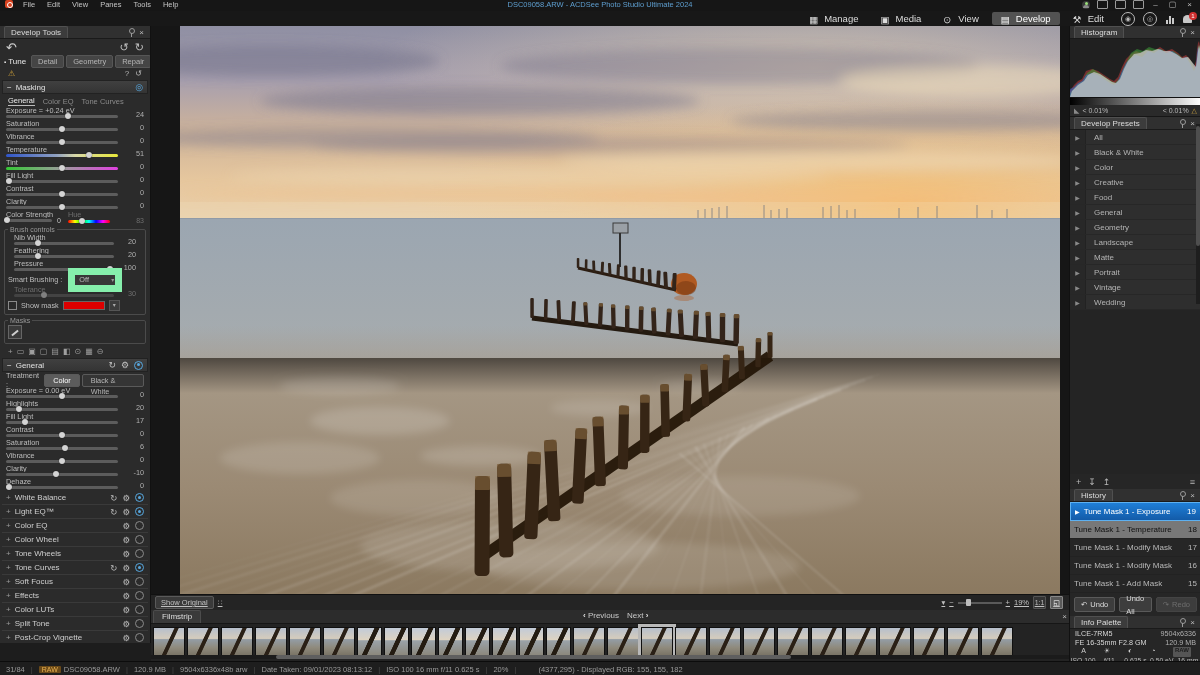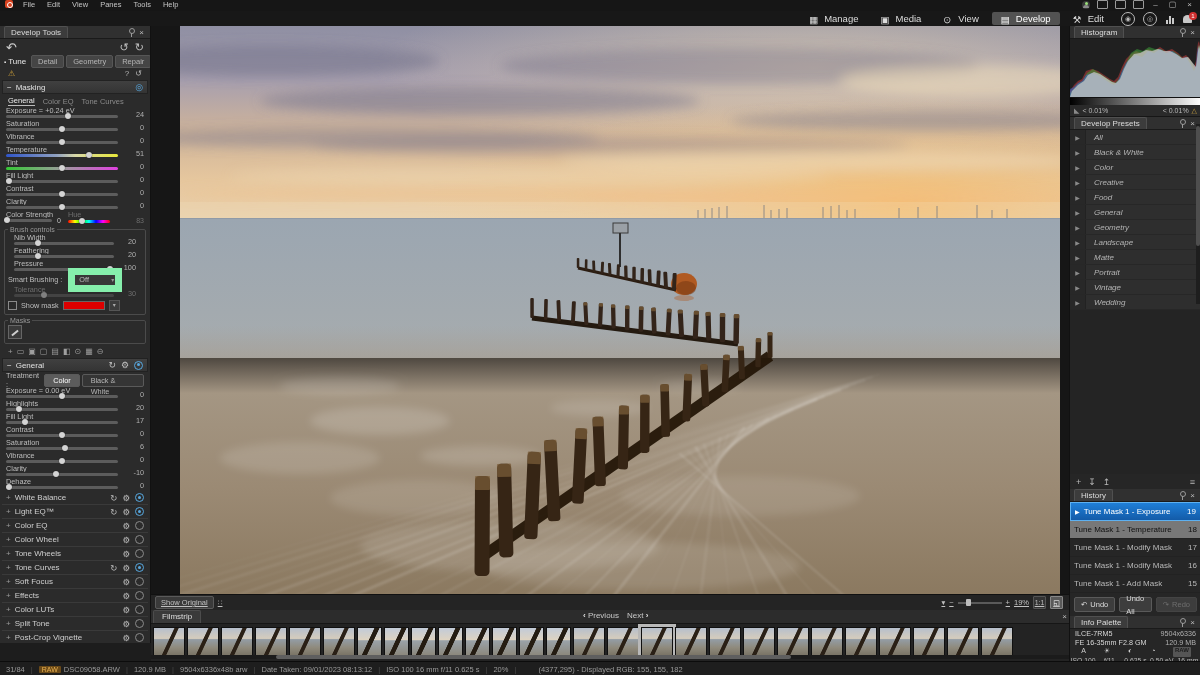--- a/index.html
+++ b/index.html
@@ -117,21 +117,21 @@
   .thumb.selected{box-shadow:0 0 0 3px #b8b8b8;}
   .fsscroll{position:absolute;left:0;bottom:2px;width:100%;height:4px;background:#1b1b1b;}
   .fsscroll .sthumb2{position:absolute;left:125px;width:515px;height:4px;background:#5f5f5f;border-radius:2px;}
   
   .right-panel{position:absolute;left:1069px;top:26px;width:131px;height:635px;background:#262626;border-left:1px solid #111;font-size:8px;z-index:20;}
   .histplot{height:58px;background:#202020;border-bottom:1px solid #111;}
   .gradbar{height:7px;background:linear-gradient(90deg,#000,#fff);}
   .cliprow{display:flex;align-items:center;height:11px;padding:0 4px;color:#b8b8b8;font-size:7px;background:#2a2a2a;border-bottom:1px solid #161616;}
   .prow{display:flex;align-items:center;height:14px;background:#2e2e2e;border-bottom:1px solid #272727;color:#b4b4b4;}
   .pexp{width:15px;height:100%;background:#282828;color:#8a8a8a;font-size:6px;display:flex;align-items:center;justify-content:center;border-right:1px solid #222;}
-  .prow .lbl{padding-left:8px;font-style:italic;}
+  .prow .lbl{padding-left:8px;}
   .pscroll{position:absolute;right:1px;top:98px;width:4px;height:180px;background:#1e1e1e;}
   .pscroll i{position:absolute;top:2px;left:0;width:4px;height:120px;background:#4e4e4e;border-radius:2px;}
   .midgap{height:164px;background:#242424;}
   .ptools{display:flex;align-items:center;height:15px;padding:0 6px;gap:7px;color:#b8b8b8;font-size:9px;background:#262626;}
   .hrow{display:flex;align-items:center;height:17px;border-bottom:1px solid #222;color:#b8b8b8;padding:0 4px;}
   .hrow .step{margin-left:auto;}
   .hrow.sel{background:linear-gradient(#1f7fd8,#135ba8);color:#fff;border:1px solid #5db0f0;}
   .hrow.alt{background:#787878;color:#111;}
   .hbtns{display:flex;align-items:center;gap:4px;padding:4px 4px;}
   .hbtn{background:#3d3d3d;border:1px solid #5a5a5a;border-radius:2px;color:#ddd;padding:0 6px;height:13px;line-height:13px;font-size:7.5px;display:flex;align-items:center;gap:3px;}
@@ -151,20 +151,21 @@
 <div class="app">
 
   <div class="titlebar">
     <div class="logo"></div>
     <span class="menu-item">File</span>
     <span class="menu-item">Edit</span>
     <span class="menu-item">View</span>
     <span class="menu-item">Panes</span>
     <span class="menu-item">Tools</span>
     <span class="menu-item">Help</span>
+    <span class="tb-title">DSC09058.ARW - ACDSee Photo Studio Ultimate 2024</span>
     <div class="tb-right">
       <span class="avatar"></span>
       <span class="monitor"></span>
       <span class="monitor"></span>
       <span class="monitor"></span>
       <span class="winbtn">–</span>
       <span class="winbtn">▢</span>
       <span class="winbtn">×</span>
     </div>
   </div>

